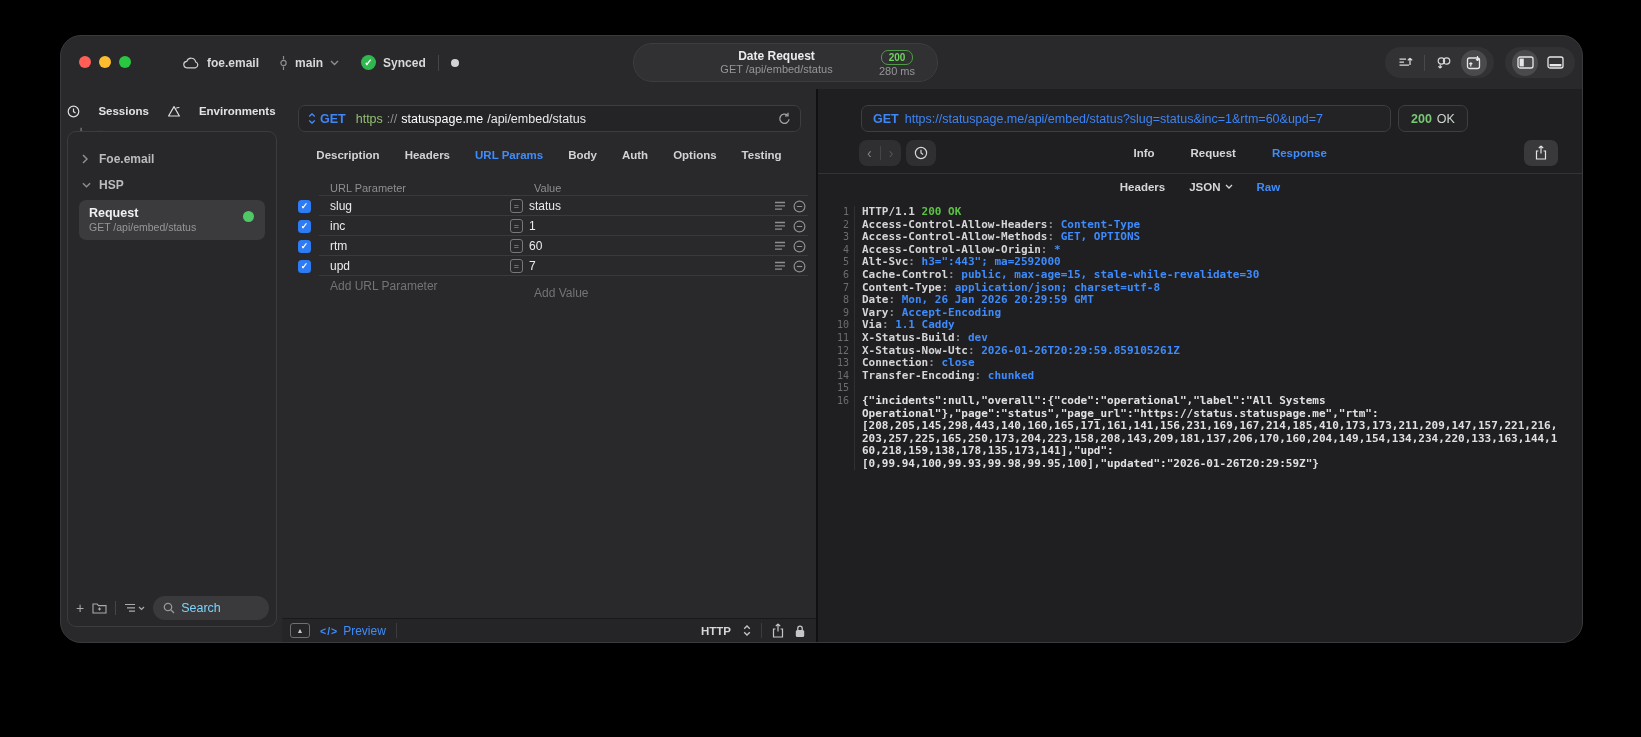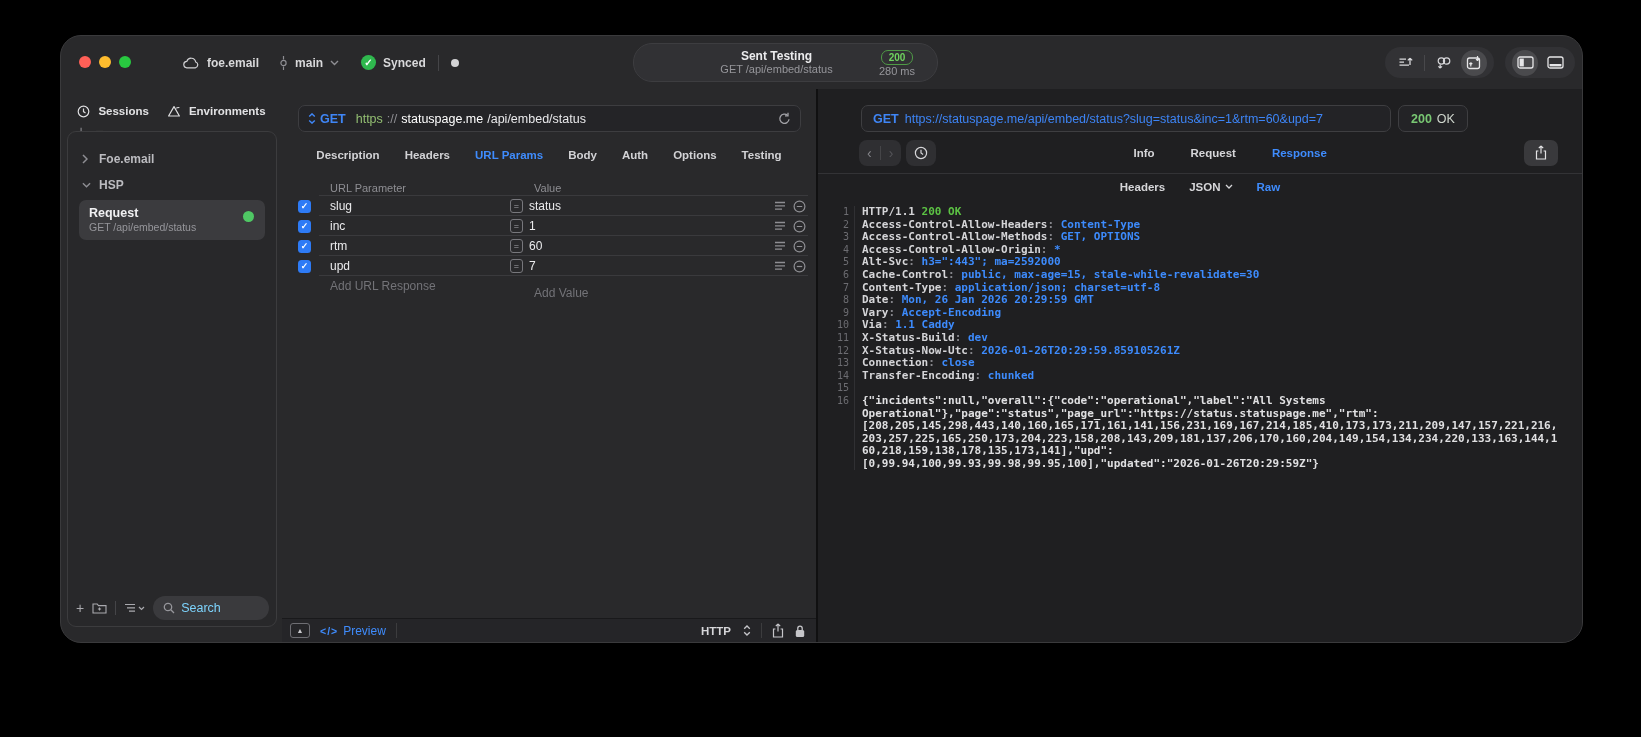--- a/index.html
+++ b/index.html
@@ -35,21 +35,21 @@
   .tb-group.g2 { right:7px; }
   .tb-btn { width:26px; height:26px; border-radius:50%; display:flex; align-items:center; justify-content:center; }
   .tb-btn.on { background:#4a4a4d; }
   .tb-vdiv { width:1px; height:16px; background:#48484b; margin:0 2px; }
   svg.ico { display:block; }
 
   
   .sidebar { position:absolute; left:0; top:53px; width:221px; bottom:0; }
   .sb-tabs { position:absolute; left:0; right:0; top:8px; height:28px; display:flex;
              align-items:center; justify-content:center; gap:18px; }
-  .sb-tab { display:flex; align-items:center; gap:8px; font-size:11.5px; font-weight:700; color:#e2e2e4; }
+  .sb-tab { display:flex; align-items:center; gap:18px; font-size:11.5px; font-weight:700; color:#e2e2e4; }
   .sb-panel { position:absolute; left:6px; right:5px; top:42px; bottom:15px;
               border:1px solid #3c3c3e; border-radius:9px; background:#28282a; }
   .sb-pm { position:absolute; left:10px; top:35px; display:flex; gap:10px; background:#29292b;
            padding:0 6px; color:#8e8e93; font-size:14px; line-height:14px; }
   .sb-pm span { cursor:default; }
   .tree { padding:14px 6px 0 6px; }
   .tree-row { display:flex; align-items:center; gap:8px; height:26px; padding-left:8px;
               font-size:12px; font-weight:600; color:#bcbcc0; }
   .tree-chev { color:#8e8e93; width:9px; display:flex; }
   .req-card { margin:2px 5px 0 5px; background:#3b3b3e; border-radius:7px; padding:5px 10px 6px 10px; position:relative; }
@@ -167,21 +167,21 @@
         </svg>
         <span style="width:8px"></span>
         <span class="sync-badge">✓</span>
         <span>Synced</span>
         <span class="tb-sep"></span>
         <span class="rec-dot"></span>
       </div>
 
       <div class="center-pill">
         <div class="cp-mid">
-          <div class="cp-title">Sent Testing</div>
+          <div class="cp-title">Date Request</div>
           <div class="cp-sub">GET /api/embed/status</div>
         </div>
         <div class="cp-right">
           <div><span class="cp-status">200</span></div>
           <div class="cp-time">280 ms</div>
         </div>
       </div>
 
       <div class="tb-group g1">
         <div class="tb-btn">
@@ -414,21 +414,21 @@
                 <span>
                   <svg class="ico" width="13" height="13" viewBox="0 0 13 13">
                     <circle cx="6.5" cy="6.5" r="5.4" fill="none" stroke="#8e8e93" stroke-width="1.2"></circle>
                     <line x1="3.8" y1="6.5" x2="9.2" y2="6.5" stroke="#8e8e93" stroke-width="1.2"></line>
                   </svg>
                 </span>
               </span>
             </div>
           </div>
         <div class="paddrow">
-          <span class="padd-name">Add URL Response</span>
+          <span class="padd-name">Add URL Parameter</span>
           <span class="padd-val">Add Value</span>
         </div>
       </div>
 
       <div class="rp-footer">
         <span class="exp-box">▲</span>
         <span style="display:flex;align-items:center;gap:7px">
           <span class="code-ico">&lt;/&gt;</span>
           <span class="preview-lbl">Preview</span>
         </span>

